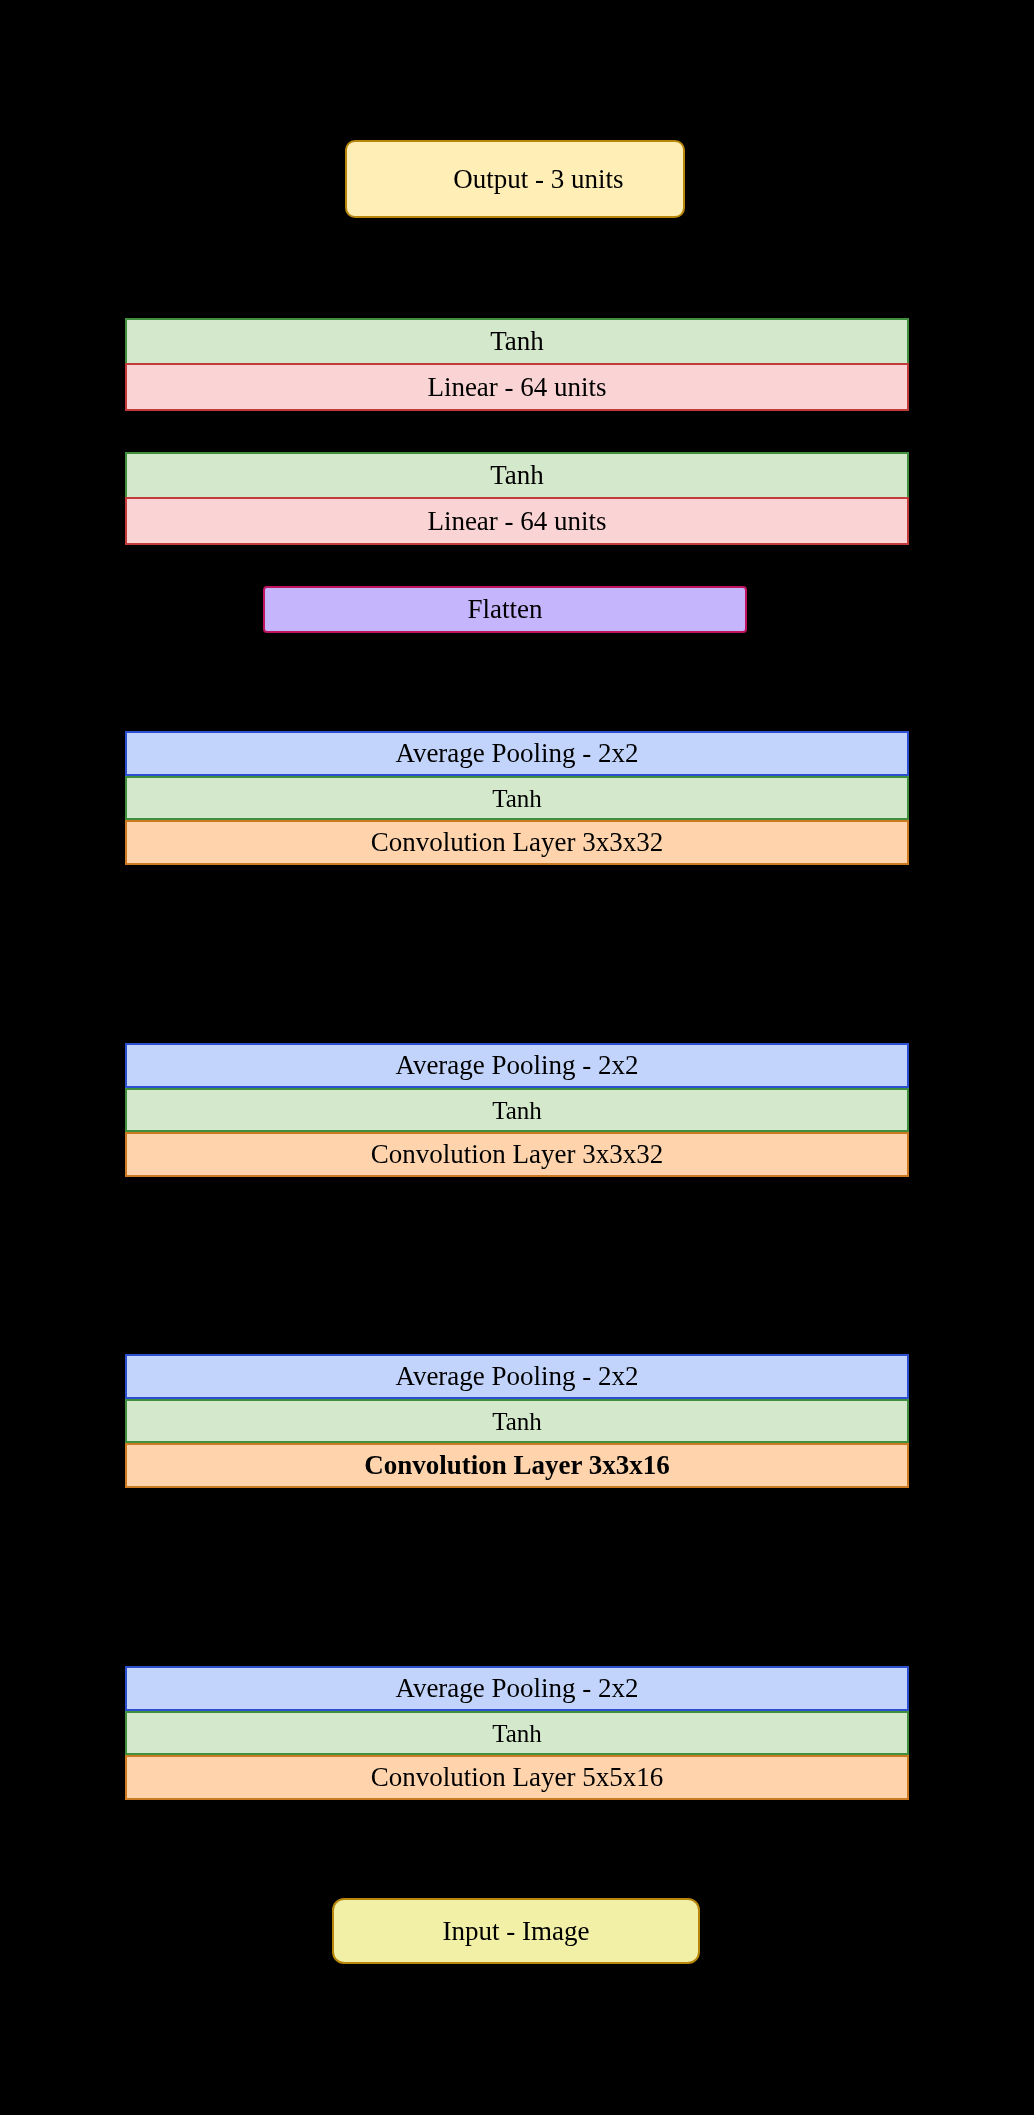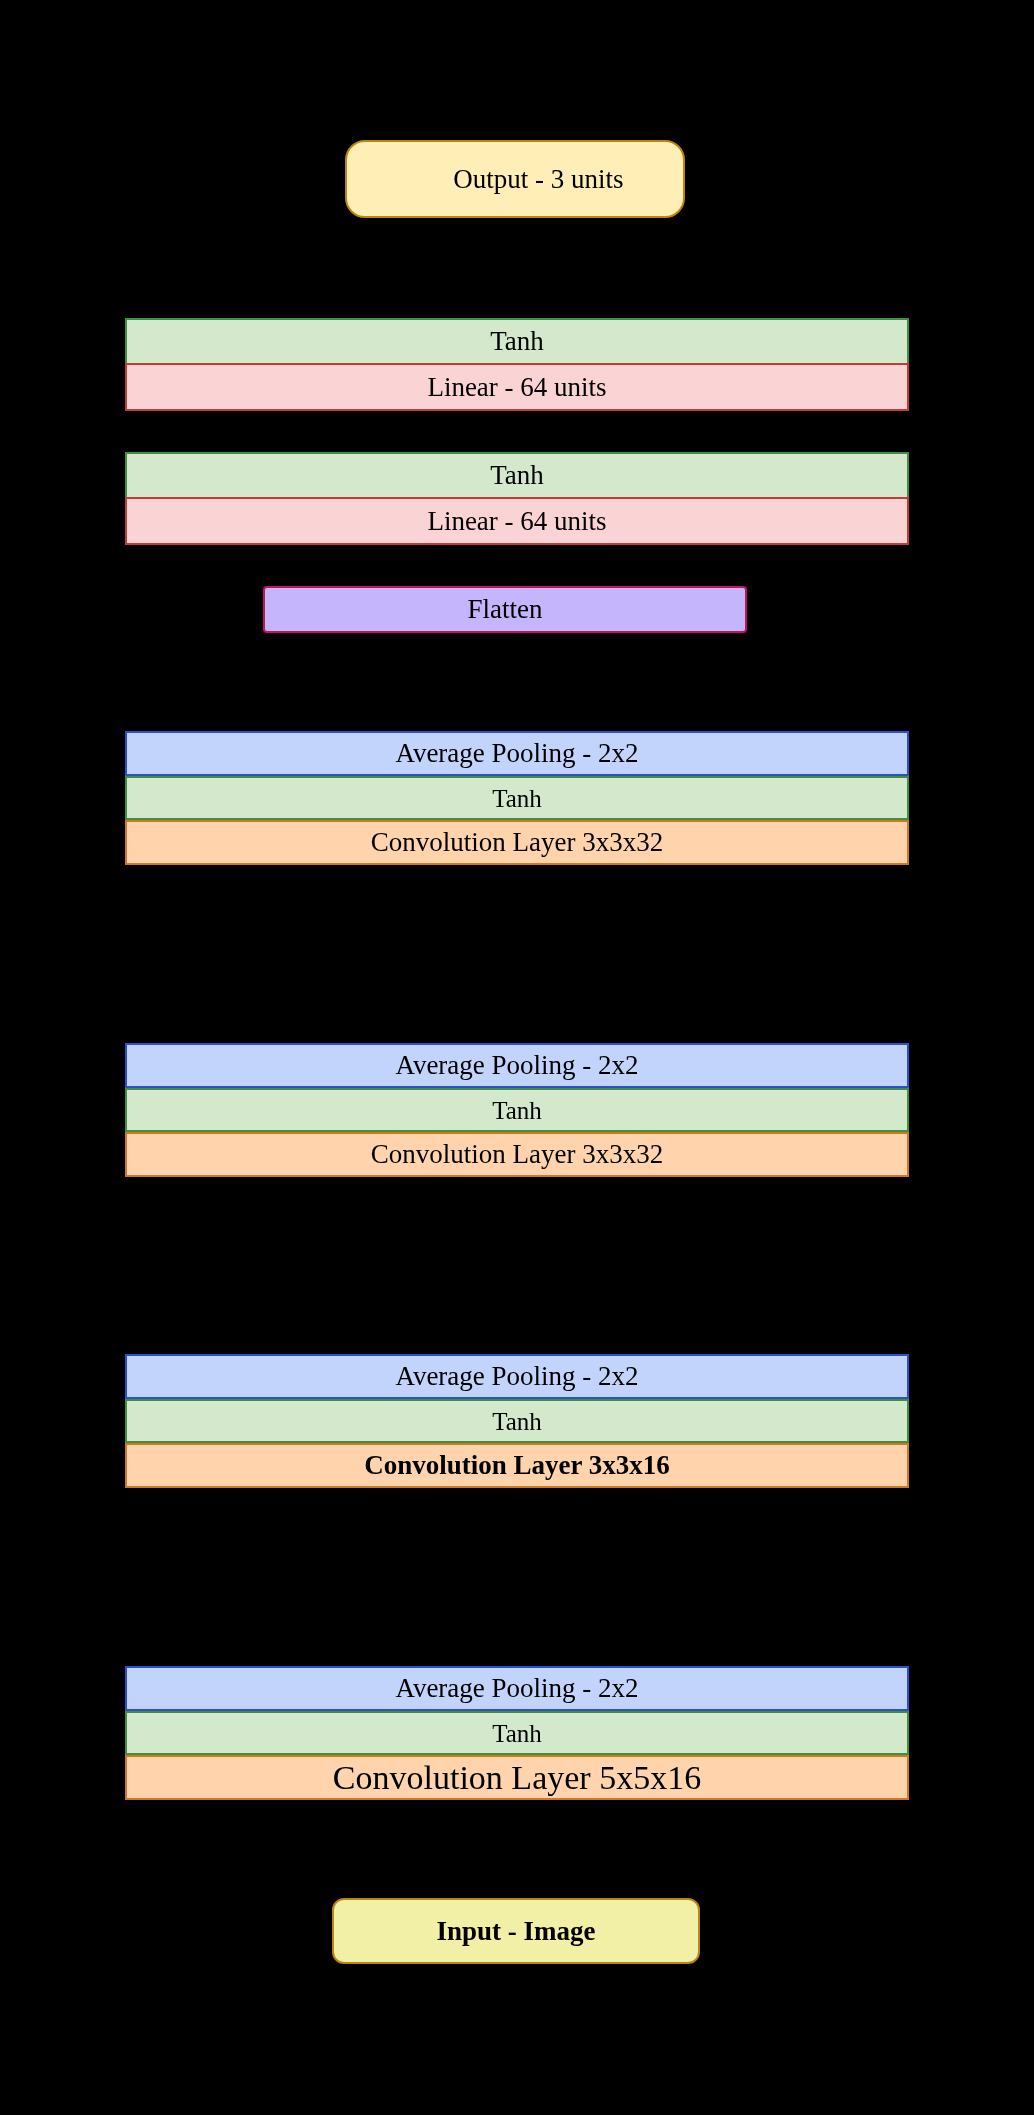--- a/index.html
+++ b/index.html
@@ -42,32 +42,32 @@
 
 <div id="diagram">
     <div class="connector" style="left: 515px; top: 218px; height: 100px;"></div>
     <div class="connector" style="left: 515px; top: 411px; height: 41px;"></div>
     <div class="connector" style="left: 515px; top: 545px; height: 41px;"></div>
     <div class="connector" style="left: 515px; top: 633px; height: 98px;"></div>
     <div class="connector" style="left: 515px; top: 865px; height: 178px;"></div>
     <div class="connector" style="left: 515px; top: 1177px; height: 177px;"></div>
     <div class="connector" style="left: 515px; top: 1488px; height: 178px;"></div>
     <div class="connector" style="left: 515px; top: 1800px; height: 98px;"></div>
-    <div class="node" style="left: 345px; top: 140px; width: 340px; height: 78px; background: rgb(255, 238, 181); border: 2px solid rgb(184, 134, 11); border-radius: 20px; font-size: 27px; padding-left: 47px;">Output - 3 units</div>
+    <div class="node" style="left: 345px; top: 140px; width: 340px; height: 78px; background: rgb(255, 238, 181); border: 2px solid rgb(184, 134, 11); border-radius: 10px; font-size: 27px; padding-left: 47px;">Output - 3 units</div>
     <div class="node" style="left: 125px; top: 318px; width: 784px; height: 47px; background: rgb(212, 232, 204); border: 2px solid rgb(63, 143, 63); border-radius: 0px; font-size: 27px;">Tanh</div>
     <div class="node" style="left: 125px; top: 363px; width: 784px; height: 48px; background: rgb(250, 212, 212); border: 2px solid rgb(194, 59, 59); border-radius: 0px; font-size: 27px;">Linear - 64 units</div>
     <div class="node" style="left: 125px; top: 452px; width: 784px; height: 47px; background: rgb(212, 232, 204); border: 2px solid rgb(63, 143, 63); border-radius: 0px; font-size: 27px;">Tanh</div>
     <div class="node" style="left: 125px; top: 497px; width: 784px; height: 48px; background: rgb(250, 212, 212); border: 2px solid rgb(194, 59, 59); border-radius: 0px; font-size: 27px;">Linear - 64 units</div>
     <div class="node" style="left: 263px; top: 586px; width: 484px; height: 47px; background: #c4b5fd; border: 2px solid rgb(193, 20, 95); border-radius: 4px; font-size: 27px;">Flatten</div>
     <div class="node" style="left: 125px; top: 731px; width: 784px; height: 45px; background: rgb(194, 212, 251); border: 2px solid rgb(43, 79, 207); border-radius: 0px; font-size: 27px;">Average Pooling - 2x2</div>
     <div class="node" style="left: 125px; top: 776px; width: 784px; height: 44px; background: rgb(212, 232, 204); border: 2px solid rgb(63, 143, 63); border-radius: 0px; font-size: 25px;">Tanh</div>
     <div class="node" style="left: 125px; top: 820px; width: 784px; height: 45px; background: rgb(255, 212, 173); border: 2px solid rgb(204, 122, 34); border-radius: 0px; font-size: 27px;">Convolution Layer 3x3x32</div>
     <div class="node" style="left: 125px; top: 1043px; width: 784px; height: 45px; background: rgb(194, 212, 251); border: 2px solid rgb(43, 79, 207); border-radius: 0px; font-size: 27px;">Average Pooling - 2x2</div>
     <div class="node" style="left: 125px; top: 1088px; width: 784px; height: 44px; background: rgb(212, 232, 204); border: 2px solid rgb(63, 143, 63); border-radius: 0px; font-size: 25px;">Tanh</div>
     <div class="node" style="left: 125px; top: 1132px; width: 784px; height: 45px; background: rgb(255, 212, 173); border: 2px solid rgb(204, 122, 34); border-radius: 0px; font-size: 27px;">Convolution Layer 3x3x32</div>
     <div class="node" style="left: 125px; top: 1354px; width: 784px; height: 45px; background: rgb(194, 212, 251); border: 2px solid rgb(43, 79, 207); border-radius: 0px; font-size: 27px;">Average Pooling - 2x2</div>
     <div class="node" style="left: 125px; top: 1399px; width: 784px; height: 44px; background: rgb(212, 232, 204); border: 2px solid rgb(63, 143, 63); border-radius: 0px; font-size: 25px;">Tanh</div>
     <div class="node" style="left: 125px; top: 1443px; width: 784px; height: 45px; background: rgb(255, 212, 173); border: 2px solid rgb(204, 122, 34); border-radius: 0px; font-size: 27px; font-weight: bold;">Convolution Layer 3x3x16</div>
     <div class="node" style="left: 125px; top: 1666px; width: 784px; height: 45px; background: rgb(194, 212, 251); border: 2px solid rgb(43, 79, 207); border-radius: 0px; font-size: 27px;">Average Pooling - 2x2</div>
     <div class="node" style="left: 125px; top: 1711px; width: 784px; height: 44px; background: rgb(212, 232, 204); border: 2px solid rgb(63, 143, 63); border-radius: 0px; font-size: 25px;">Tanh</div>
-    <div class="node" style="left: 125px; top: 1755px; width: 784px; height: 45px; background: rgb(255, 212, 173); border: 2px solid rgb(204, 122, 34); border-radius: 0px; font-size: 34px;">Convolution Layer 5x5x16</div>
-    <div class="node" style="left: 332px; top: 1898px; width: 368px; height: 66px; background: rgb(242, 240, 166); border: 2px solid rgb(184, 134, 11); border-radius: 12px; font-size: 27px; font-weight: bold;">Input - Image</div>
+    <div class="node" style="left: 125px; top: 1755px; width: 784px; height: 45px; background: rgb(255, 212, 173); border: 2px solid rgb(204, 122, 34); border-radius: 0px; font-size: 27px;">Convolution Layer 5x5x16</div>
+    <div class="node" style="left: 332px; top: 1898px; width: 368px; height: 66px; background: rgb(242, 240, 166); border: 2px solid rgb(184, 134, 11); border-radius: 12px; font-size: 27px;">Input - Image</div>
   </div>
 
 </body></html>

